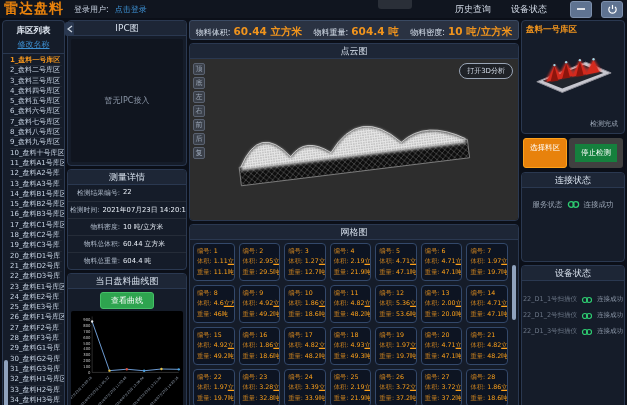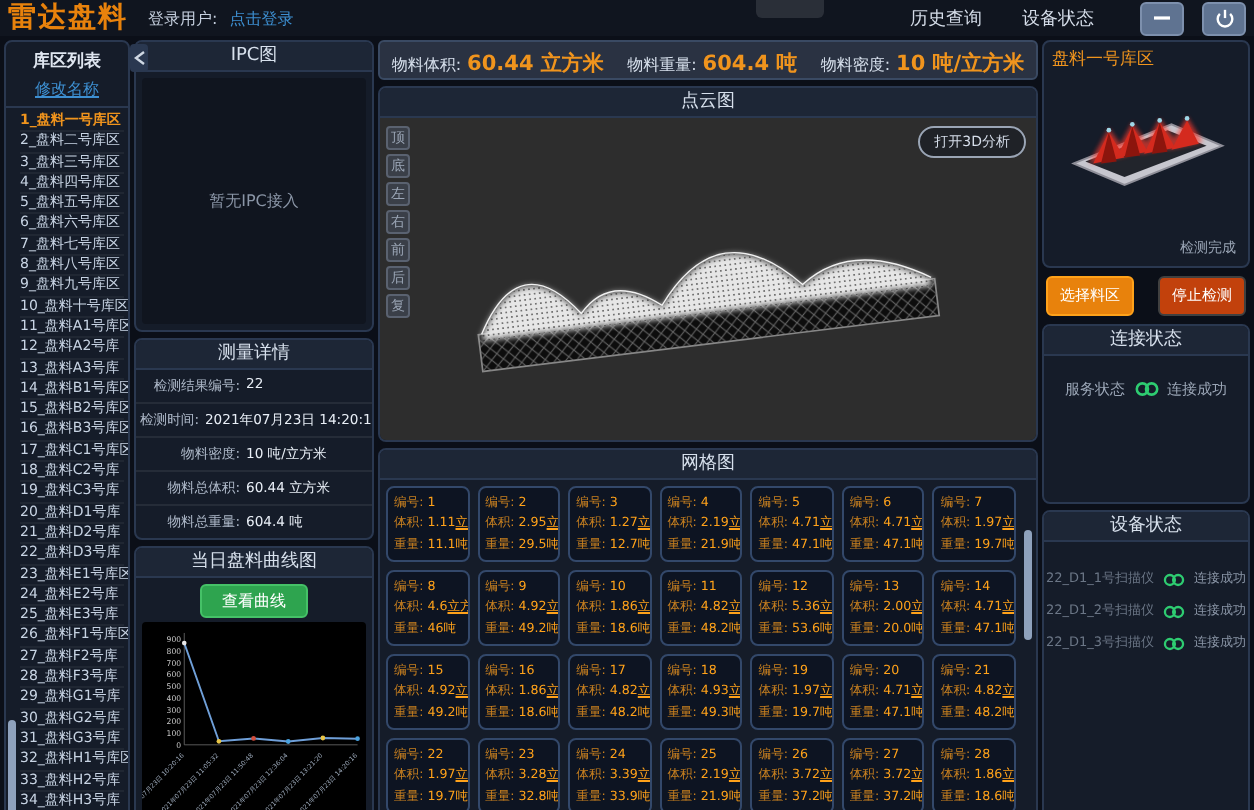--- a/index.html
+++ b/index.html
@@ -62,28 +62,28 @@
   .grid-body{flex:1;overflow:hidden;display:grid;grid-template-columns:repeat(7,1fr);grid-auto-rows:38px;gap:4px;padding:3px 10px 0 3px}
   .cell{background:#0d1422;border:1px solid #33486a;border-radius:4px;padding:2px 3px;font-size:6.3px;display:flex;flex-direction:column;justify-content:space-around;overflow:hidden;white-space:nowrap}
   .cell .lb{color:#c9801f}
   .cell .vl{color:#ffa21a}
   .cell .un{color:#ffa21a;text-decoration:underline}
   .grid-scroll{position:absolute;right:2px;top:40px;width:4px;height:55px;background:#8fa2bd;border-radius:2px}
 
   
   .col4{width:104px;display:flex;flex-direction:column;gap:3px}
   .zone-panel{height:114px;position:relative;padding:3px 4px}
-  .zone-title{font-size:8.5px;color:#f0941d;font-weight:normal}
+  .zone-title{font-size:8.5px;color:#f0941d;font-weight:bold}
   .zone-model{display:flex;justify-content:center;margin-top:2px}
   .zone-model svg{width:88px;height:62px}
   .zone-caption{position:absolute;right:6px;bottom:4px;font-size:7px;color:#9aa5b5}
   .zone-btns{display:flex;justify-content:space-between;padding:1px 2px}
   .btn{font-size:7.5px;color:#fff;border-radius:3px;padding:4px 6px;cursor:pointer}
   .btn-orange{background:#e8820c;border:1px solid #ffa21a}
-  .btn-green{background:#c2410c;border:1px solid #404040}
+  .btn-green{background:#15803d;border:6px solid #404040}
   .conn-panel{height:90px}
   .status-row{display:flex;align-items:flex-start;justify-content:center;gap:4px;font-size:7.5px;color:#9aa5b5;margin-top:12px}
   .dev-panel{flex:1}
   .dev-rows{padding-top:14px;display:flex;flex-direction:column;gap:7px}
   .dev-row{display:flex;align-items:center;justify-content:center;gap:4px;font-size:6.5px;color:#6b7686}
   .dev-row .st{color:#8a95a6}
 </style>
 </head>
 <body>
 

